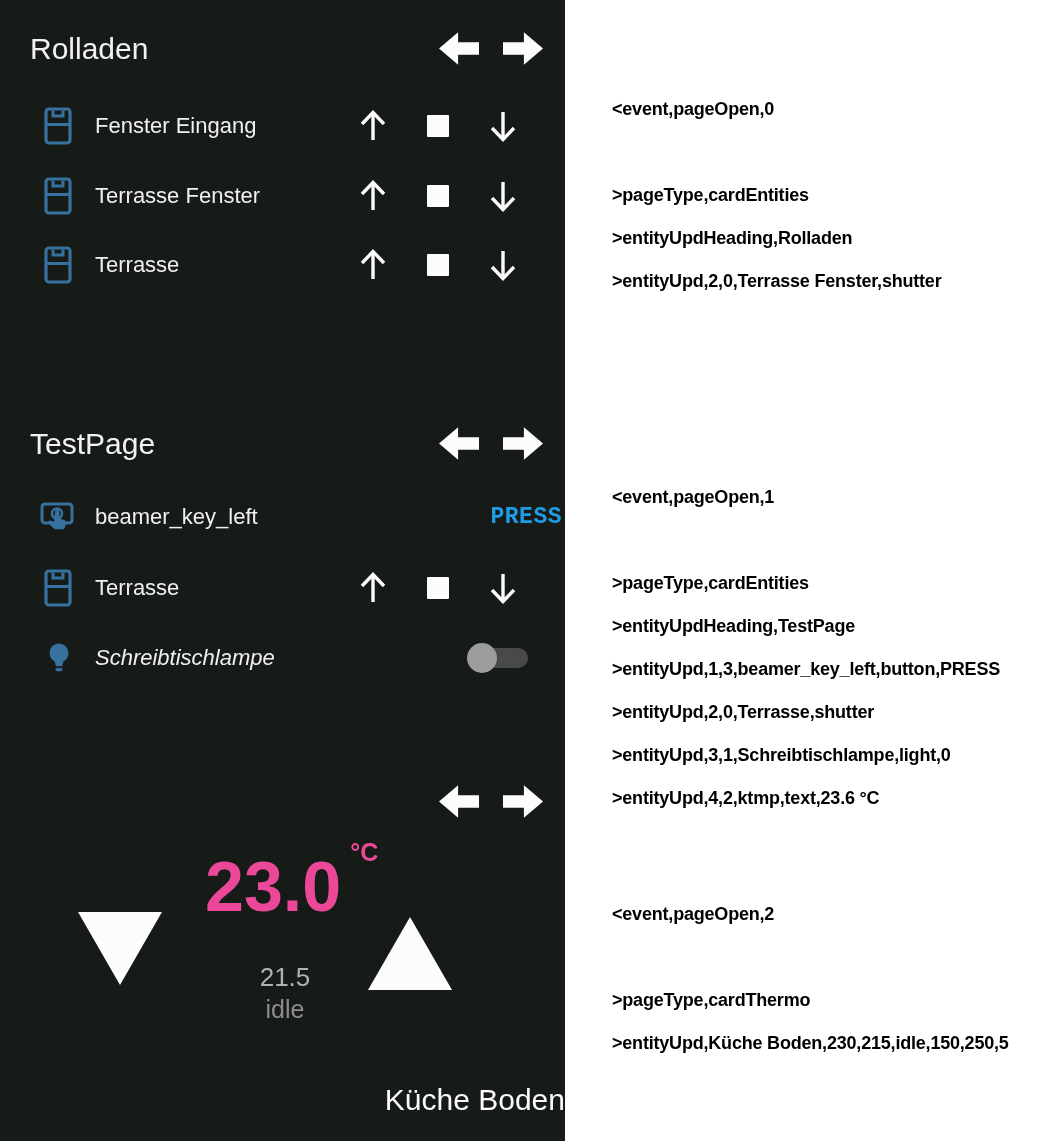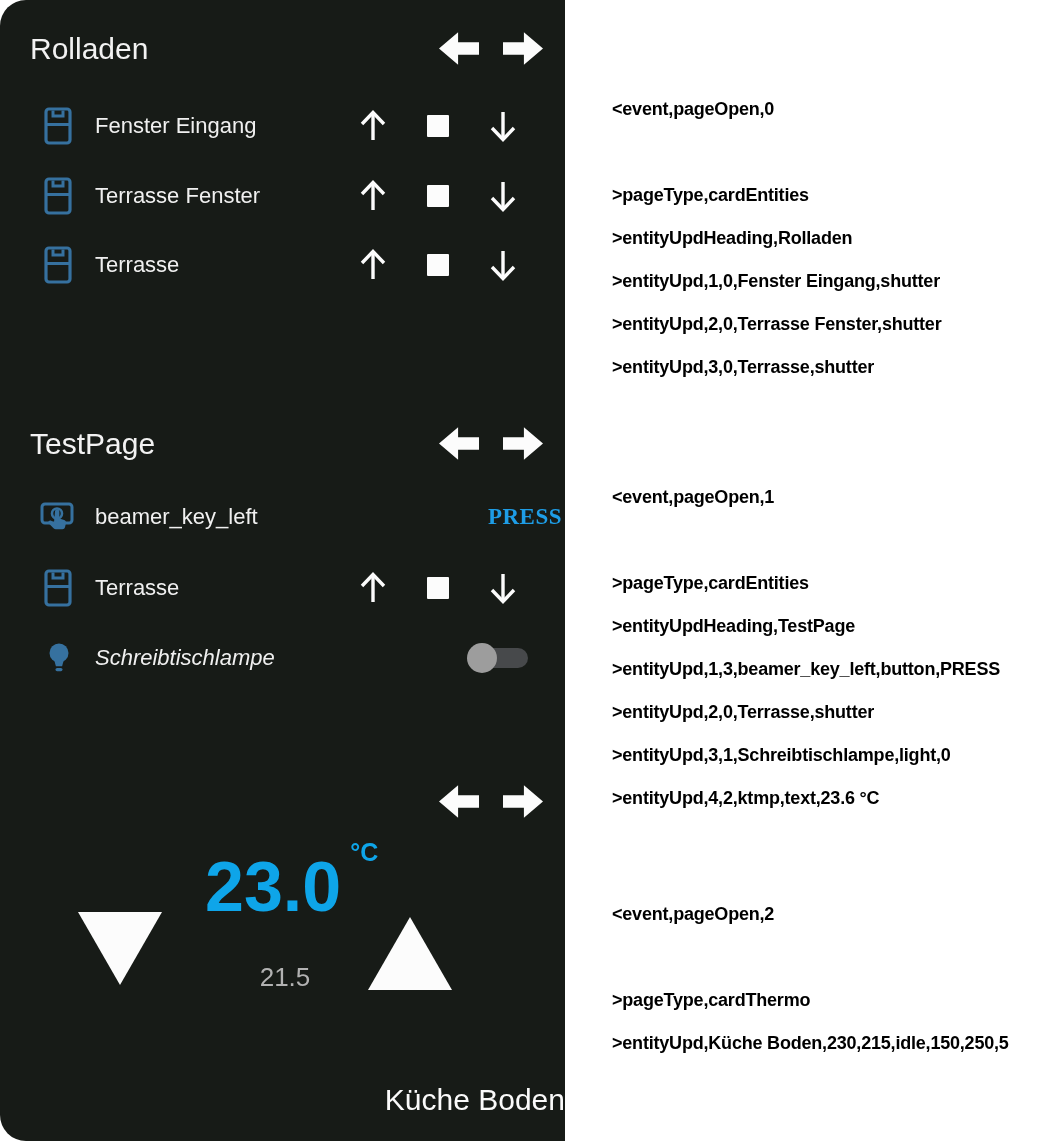--- a/index.html
+++ b/index.html
@@ -1,44 +1,44 @@
 <!DOCTYPE html>
 <html><head>
 <meta charset="utf-8">
 <style>
   html,body{margin:0;padding:0;background:#ffffff;}
   .stage{position:relative;width:1045px;height:1141px;background:#ffffff;overflow:hidden;
-         font-family:"Liberation Sans","DejaVu Sans",sans-serif;border-radius:26px;}
+         font-family:"Liberation Sans","DejaVu Sans",sans-serif;}
 
   
   .device-col{position:absolute;left:0;top:0;width:565px;height:1141px;background:#171B17;}
   .panel{position:absolute;left:0;width:565px;}
   .panel-heading{position:absolute;left:30px;font-size:30px;font-weight:400;color:#F2F2F2;line-height:1.1;}
   .nav{position:absolute;right:22px;display:flex;gap:24px;}
   .nav button{background:none;border:none;padding:0;margin:0;cursor:pointer;line-height:0;}
 
   .row{position:absolute;left:0;width:565px;height:70px;}
   .row .eicon{position:absolute;top:50%;transform:translateY(-50%);line-height:0;}
   .row .elabel{position:absolute;left:95px;top:50%;transform:translateY(-50%);
                font-size:22px;color:#F0F0F0;white-space:nowrap;}
   .ctl{position:absolute;top:50%;transform:translateY(-50%);background:none;border:none;padding:0;line-height:0;cursor:pointer;}
   .ctl.up{left:355px;} .ctl.stop{left:427px;} .ctl.down{left:485px;}
   .sq{display:block;width:22px;height:22px;background:#FCFCFC;border-radius:1px;}
 
   .press-val{position:absolute;right:37px;top:50%;transform:translateY(-50%);
              font-size:23px;font-weight:600;color:#1E9DE6;letter-spacing:.5px;background:none;border:none;cursor:pointer;
-             font-family:Liberation Serif, serif;}
+             font-family:Liberation Mono, monospace;}
   .text-val{position:absolute;right:35px;top:50%;transform:translateY(-50%);font-size:24px;color:#F0F0F0;white-space:nowrap;}
 
   .toggle{position:absolute;right:37px;top:50%;transform:translateY(-50%);width:58px;height:20px;
           border-radius:10px;background:#47494B;cursor:pointer;}
   .toggle .knob{position:absolute;left:-3px;top:-5px;width:30px;height:30px;border-radius:50%;background:#9D9D9D;}
 
   
-  .big-temp{position:absolute;left:205px;top:82px;font-size:70px;font-weight:700;color:#0ea5e9;line-height:1;white-space:nowrap;}
+  .big-temp{position:absolute;left:205px;top:82px;font-size:70px;font-weight:700;color:#ec4899;line-height:1;white-space:nowrap;}
   .big-temp .unit{display:inline-block;font-size:25px;font-weight:700;vertical-align:top;margin-left:9px;transform:translateY(-12px);}
   .tri-btn{position:absolute;background:none;border:none;padding:0;line-height:0;cursor:pointer;}
   .thermo-mid{position:absolute;left:185px;width:200px;text-align:center;margin-top:20px;}
   .target-temp{font-size:26px;color:#B2B2B2;}
   .hvac-state{font-size:25px;color:#8C8C8C;}
   .thermo-title{position:absolute;left:0;width:565px;top:313px;text-align:right;font-size:30px;color:#FAFAFA;}
 
   
   .proto{position:absolute;left:612px;color:#000;}
   .pl{height:24px;line-height:24px;font-size:18px;font-weight:700;white-space:pre;letter-spacing:-0.2px;
@@ -235,35 +235,34 @@
       </button>
       <button class="tri-btn" style="left:368px;top:147px;">
         <span>
           <svg width="84" height="73" viewBox="0 0 84 73">
               <polygon points="42,0 84,73 0,73" fill="#FCFCFC"></polygon>
             </svg>
         </span>
       </button>
 
       <div class="thermo-mid" style="top:172px;"><span class="target-temp">21.5</span></div>
+      <div class="thermo-mid" style="top:205px;"><span class="hvac-state">idle</span></div>
 
       <div class="thermo-title">Küche Boden</div>
     </div>
   </div>
 
   <div>
 
     <div class="proto" style="top:78px;">
       <div class="pl">&lt;event,pageOpen,0</div>
       <div class="pl"></div>
       <div class="pl">&gt;pageType,cardEntities</div>
       <div class="pl">&gt;entityUpdHeading,Rolladen</div>
-      <div class="pl">&gt;entityUpd,1,0,Fenster Eingang,shutter</div>
       <div class="pl">&gt;entityUpd,2,0,Terrasse Fenster,shutter</div>
-      <div class="pl">&gt;entityUpd,3,0,Terrasse,shutter</div>
     </div>
 
     <div class="proto" style="top:466px;">
       <div class="pl">&lt;event,pageOpen,1</div>
       <div class="pl"></div>
       <div class="pl">&gt;pageType,cardEntities</div>
       <div class="pl">&gt;entityUpdHeading,TestPage</div>
       <div class="pl">&gt;entityUpd,1,3,beamer_key_left,button,PRESS</div>
       <div class="pl">&gt;entityUpd,2,0,Terrasse,shutter</div>
       <div class="pl">&gt;entityUpd,3,1,Schreibtischlampe,light,0</div>

